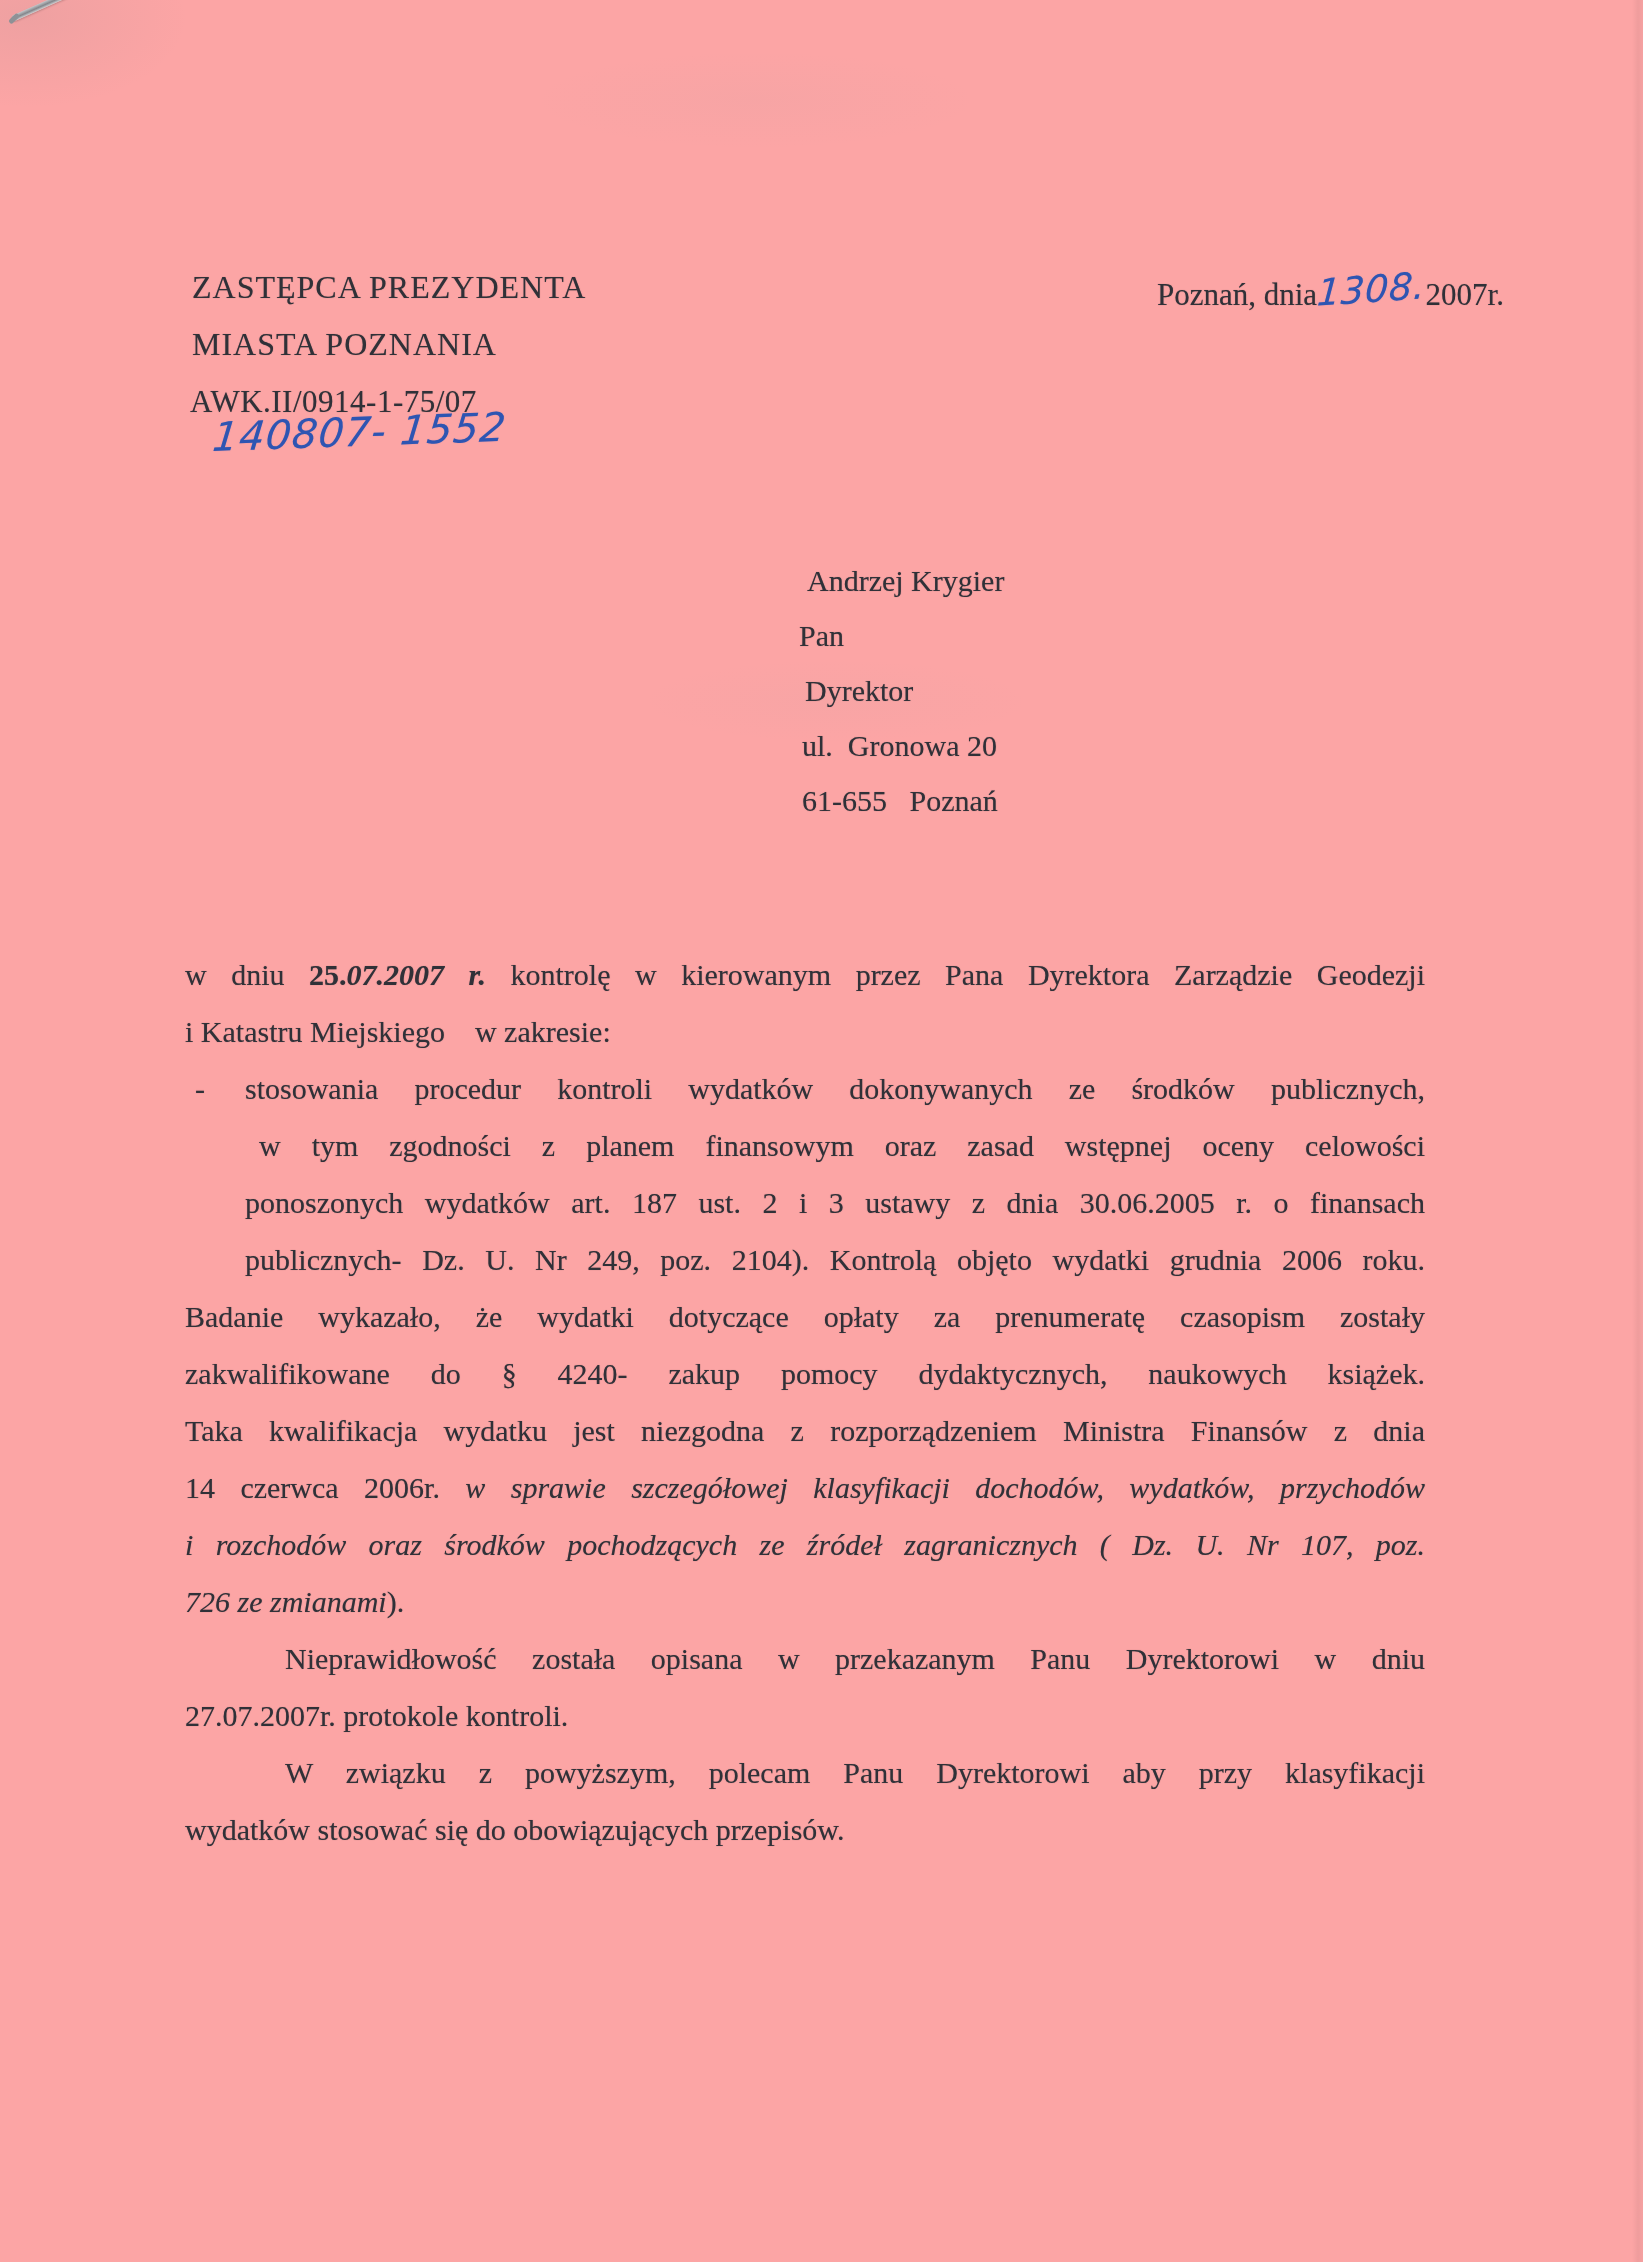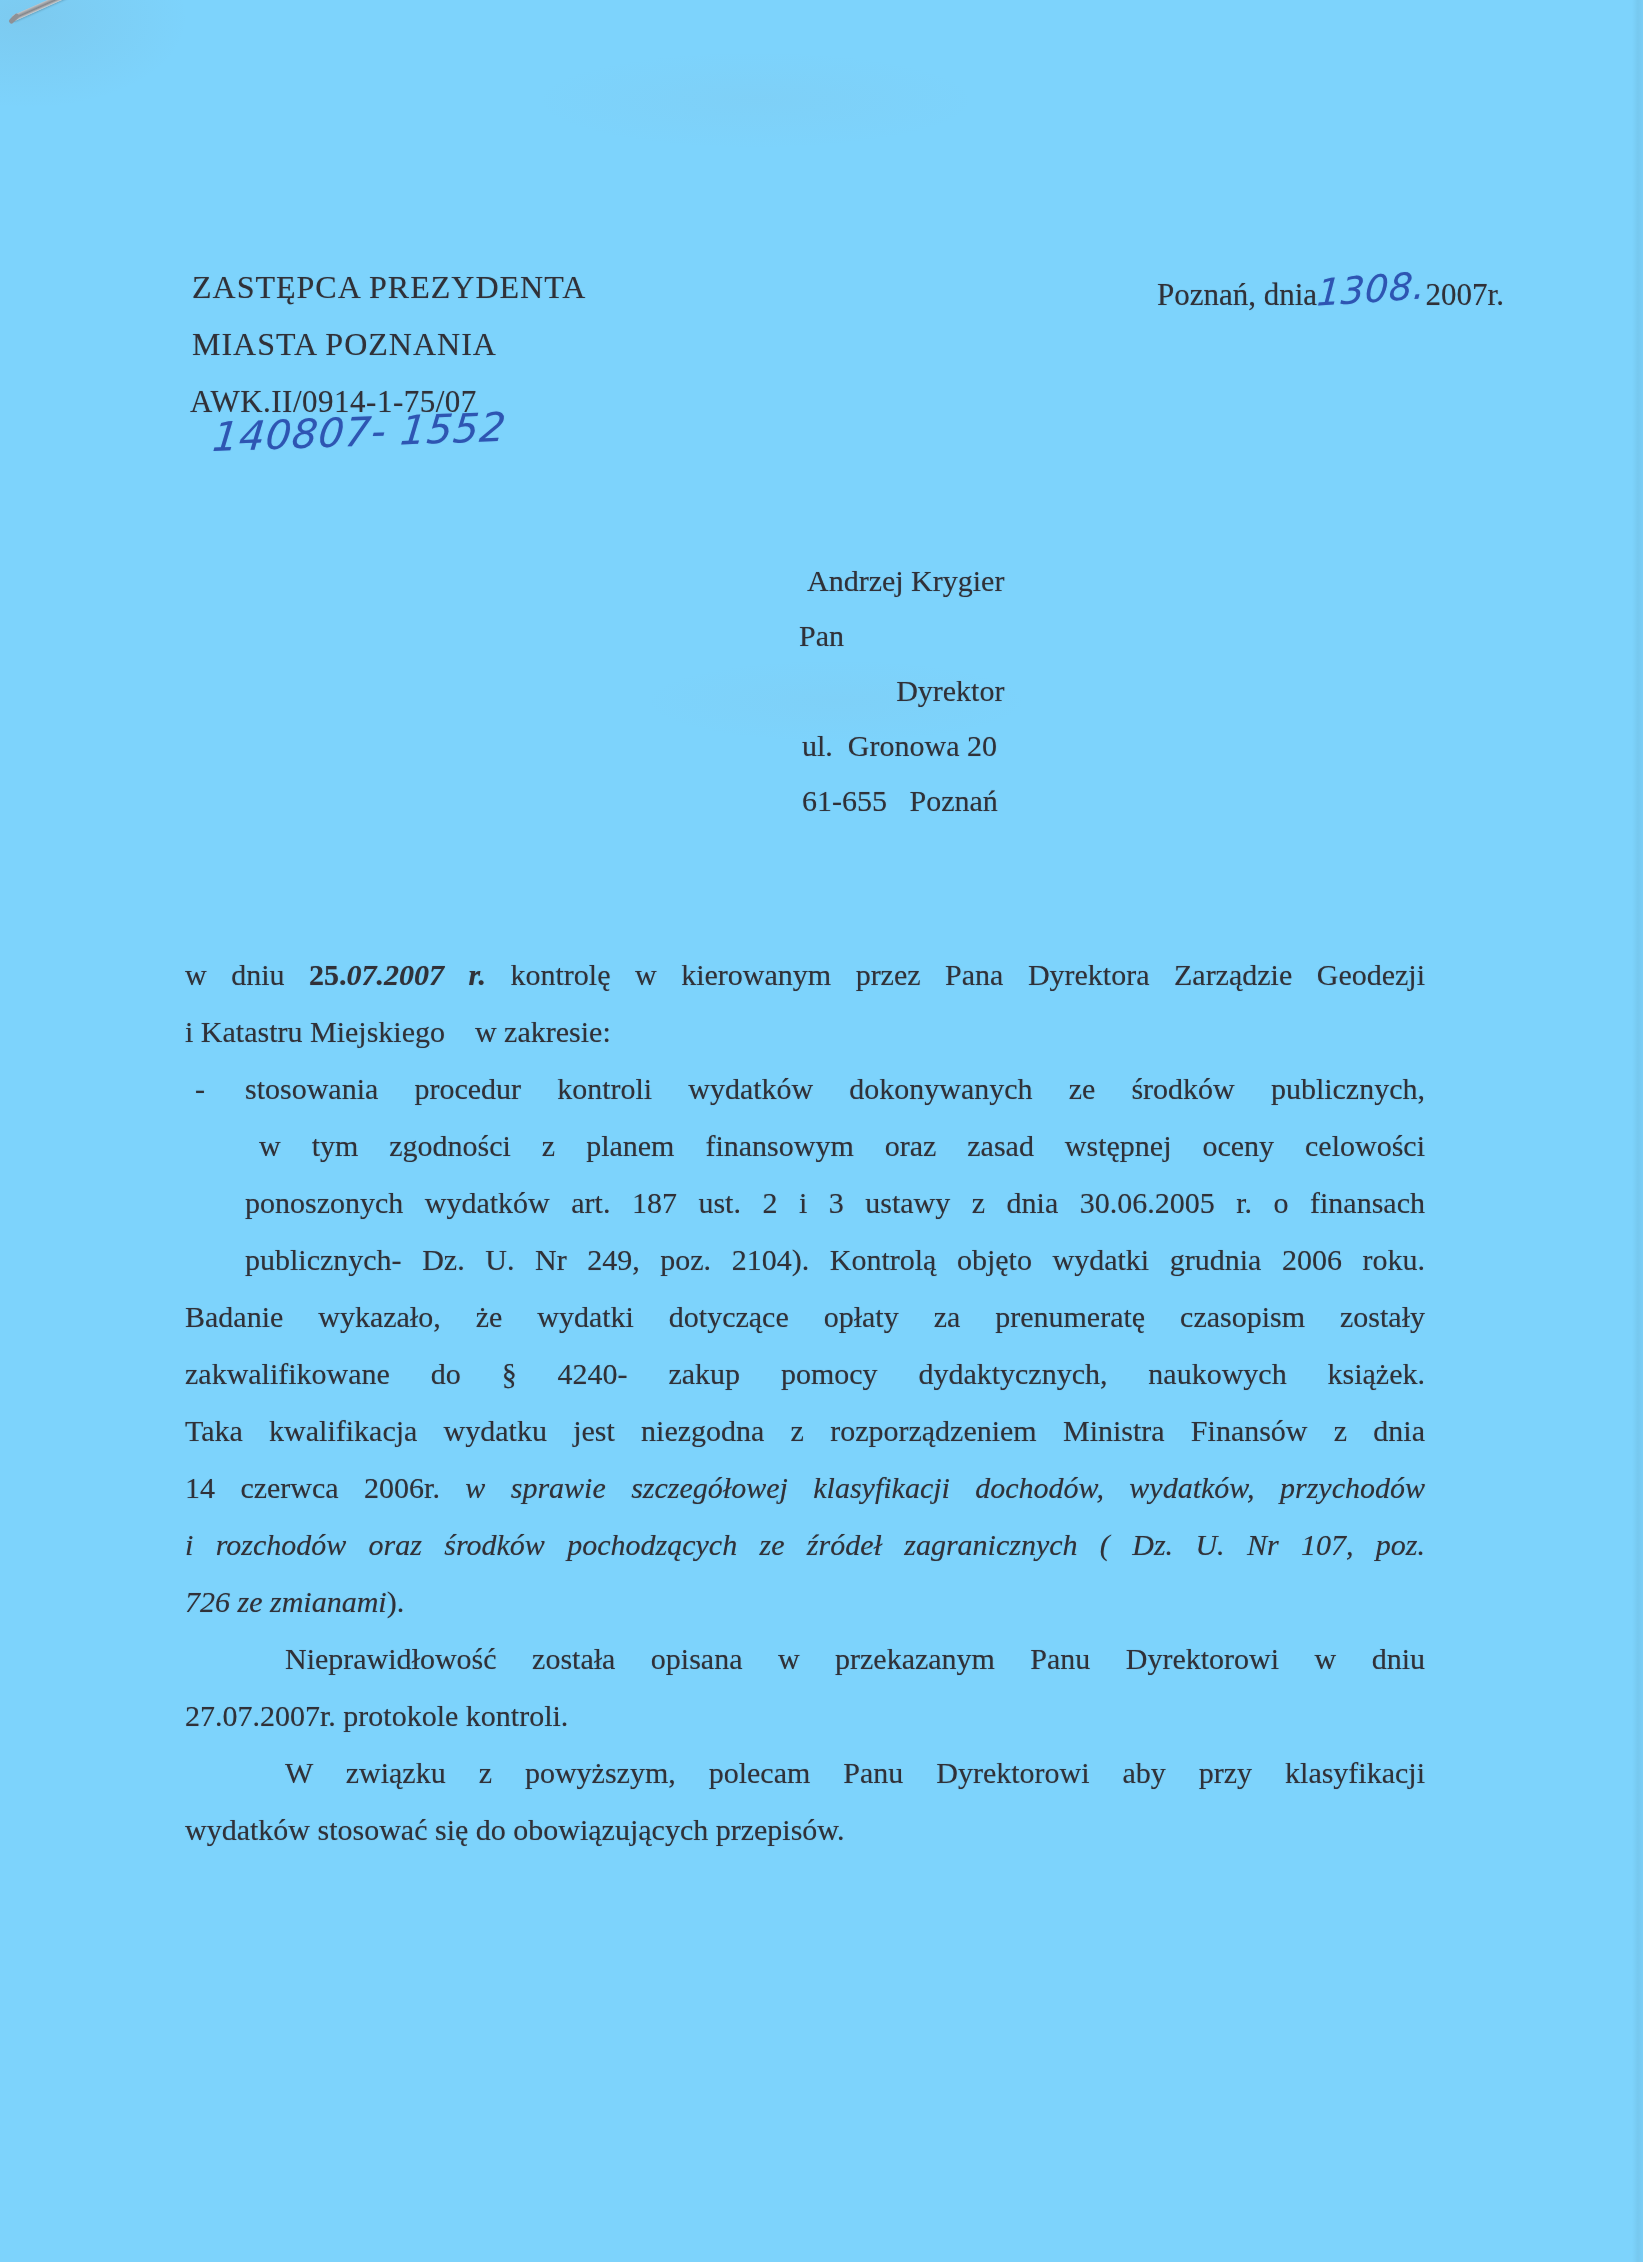--- a/index.html
+++ b/index.html
@@ -1,20 +1,20 @@
 <!DOCTYPE html>
 <html lang="pl"><head>
 <meta charset="utf-8">
 <title>Scanned letter</title>
 <style>
   html,body{margin:0;padding:0;background:#fbfbfa;}
   .page{
     position:relative;
     width:1644px;height:2263px;
-    background:#7dd3fc;
+    background:#fca5a5;
     font-family:"Liberation Serif","DejaVu Serif",serif;
     color:#303138;
     overflow:hidden;
   }
   .ink{text-shadow:0 0 1px rgba(48,49,56,0.45);}
   
   .artifacts{
     position:absolute;inset:0;pointer-events:none;
     background:
       radial-gradient(229px 129px at 28px 18px, rgba(118,122,128,0.10), transparent 70%),
@@ -51,21 +51,21 @@
   }
   
   .dateline{position:absolute;left:1157px;top:271px;font-size:31px;white-space:nowrap;}
   .hw-date{
     display:inline-block;font-size:37px;letter-spacing:0.5px;
     transform:translateY(-3px) rotate(-4deg) skewX(-8deg);
   }
   
   .recipient{position:absolute;left:799px;top:553px;font-size:30px;}
   .recipient .rline{height:55px;line-height:55px;white-space:nowrap;}
-  .rp2{padding-left:8px;}  .rp3{padding-left:6px;text-align:right;}
+  .rp2{padding-left:8px;}  .rp3{padding-left:6px;}
   .rp4{padding-left:15px;} .rp5{padding-left:3px;} .rp6{padding-left:3px;font-family:Liberation Serif, serif;}
   
   .body{position:absolute;left:185px;top:946px;width:1240px;font-size:30px;}
   .line{height:57px;line-height:57px;text-align:justify;text-align-last:justify;}
   .line.end{text-align-last:left;}
   .ind1{text-indent:66px;}
   .ind2{text-indent:100px;}
   .bullet{position:relative;padding-left:60px;}
   .dash{position:absolute;left:10px;top:0;height:57px;line-height:57px;}
   .bl2{padding-left:14px;}

